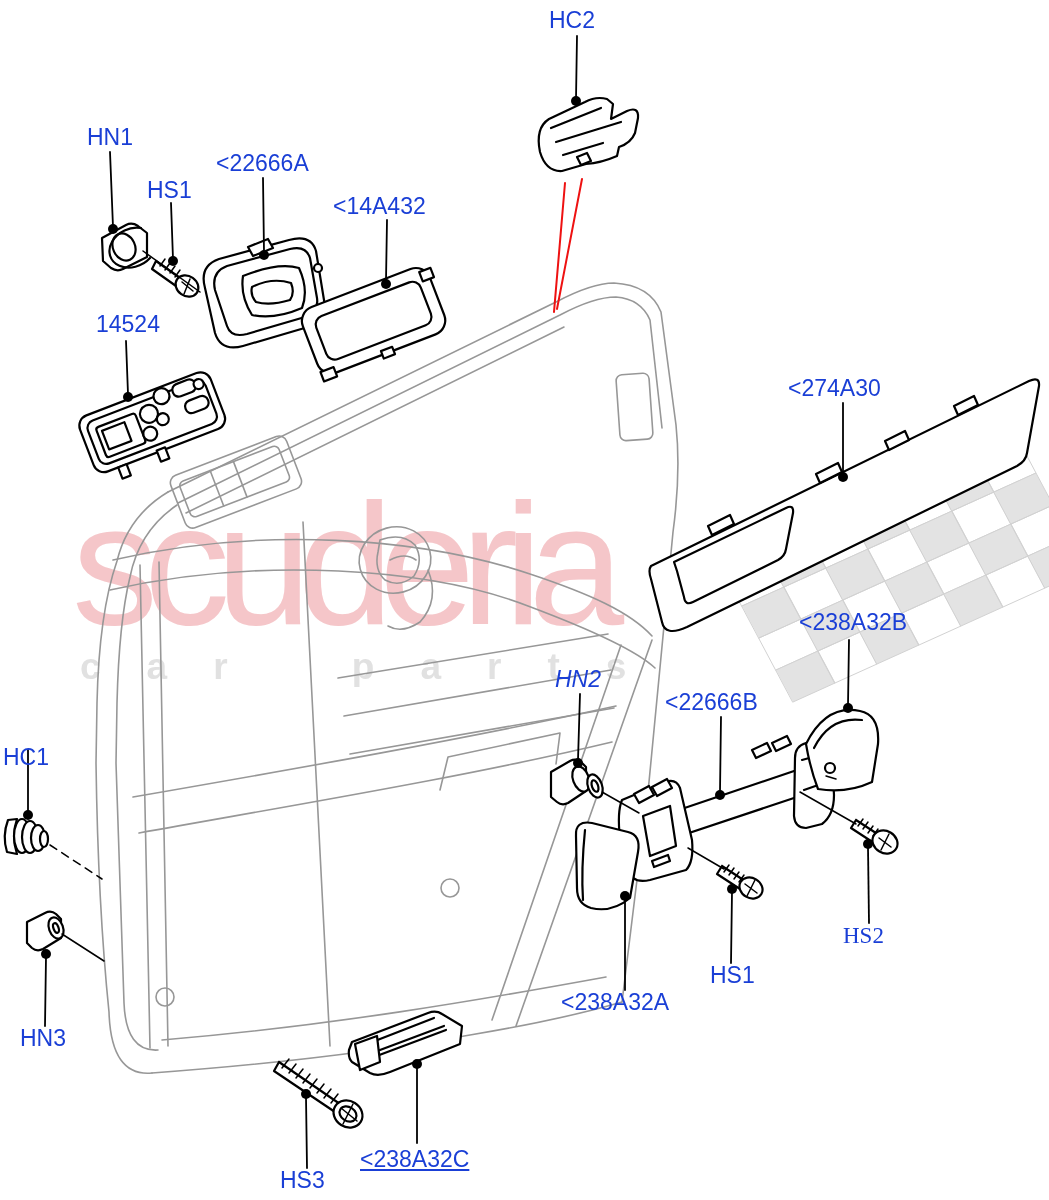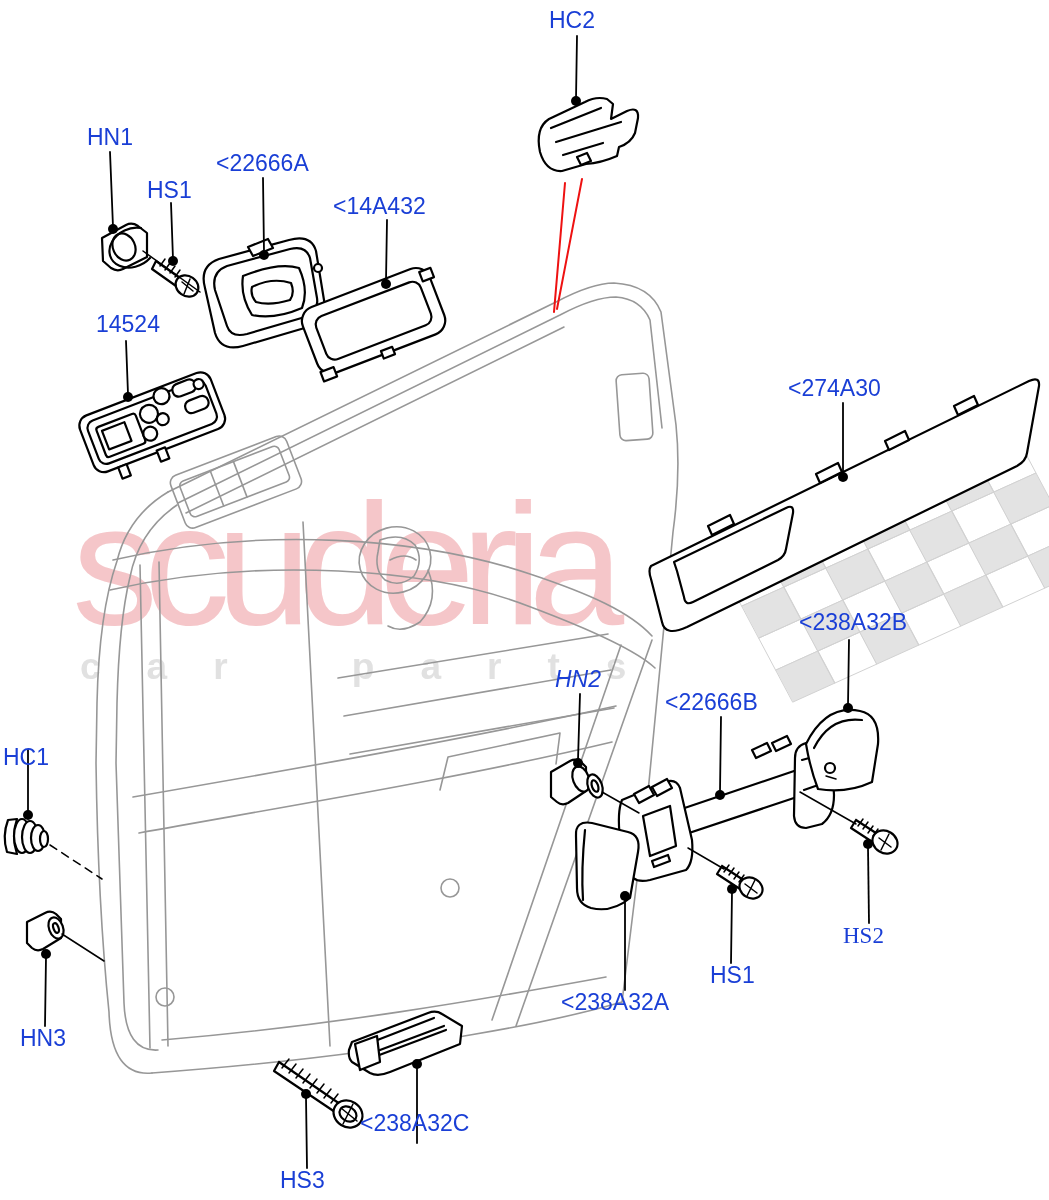--- a/index.html
+++ b/index.html
@@ -322,15 +322,15 @@
       <div class="callout" style="left: 788px; top: 377px;">&lt;274A30</div>
       <div class="callout" style="left: 799px; top: 611px;">&lt;238A32B</div>
       <div class="callout" style="left: 555px; top: 668px; font-style: italic;">HN2</div>
       <div class="callout" style="left: 665px; top: 691px;">&lt;22666B</div>
       <div class="callout" style="left: 3px; top: 722px; margin-top: 24px;">HC1</div>
       <div class="callout" style="left: 20px; top: 1027px;">HN3</div>
       <div class="callout" style="left: 561px; top: 991px;">&lt;238A32A</div>
       <div class="callout" style="left: 710px; top: 964px;">HS1</div>
       <div class="callout" style="left: 843px; top: 924px; font-family: Liberation Serif, serif;">HS2</div>
       <div class="callout" style="left: 280px; top: 1169px;">HS3</div>
-      <div class="callout" style="left: 360px; top: 1112px;">&lt;238A32C</div>
+      <div class="callout" style="left: 360px; top: 1148px; text-decoration: underline;">&lt;238A32C</div>
     </div>
 </div>
 
 </body></html>

